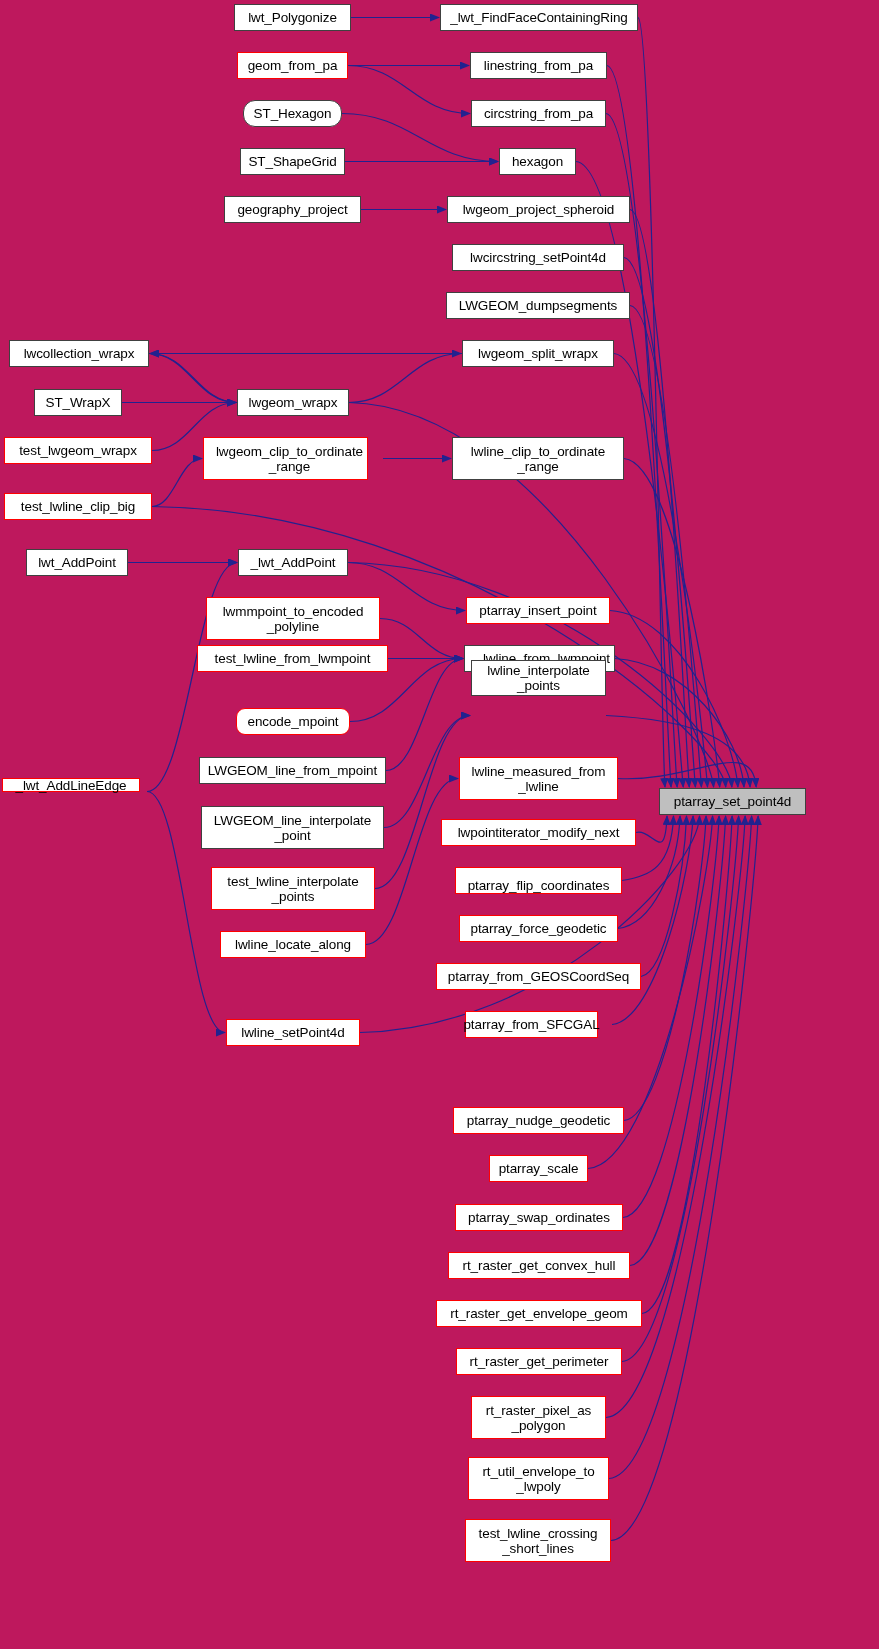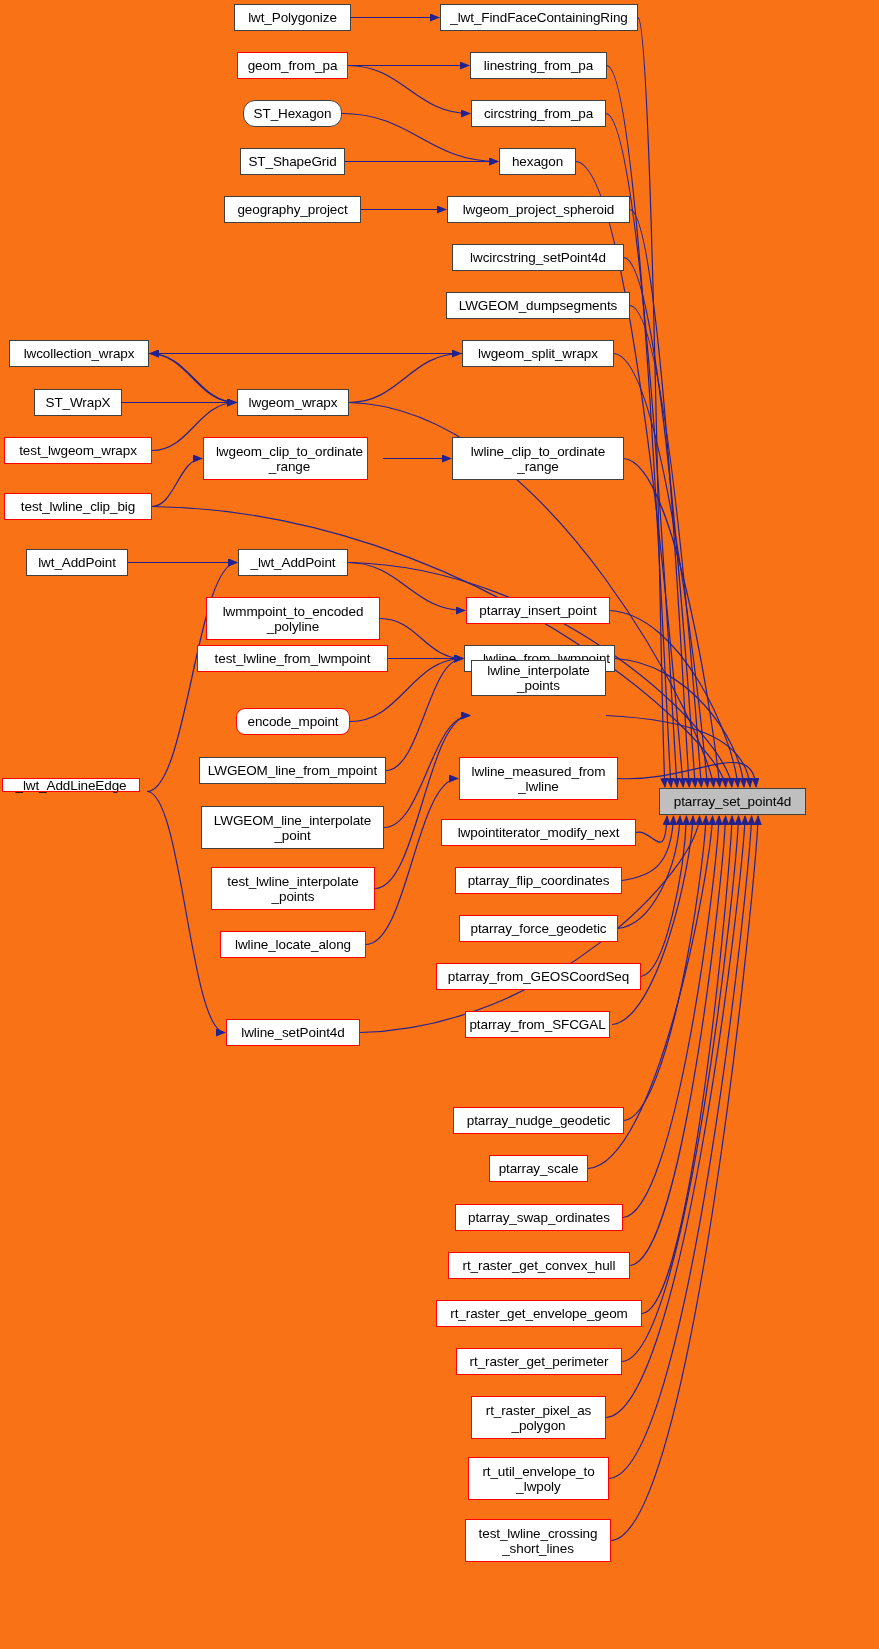--- a/index.html
+++ b/index.html
@@ -5,21 +5,21 @@
 <style>
   html, body {
     margin: 0;
     padding: 0;
     background: #ffffff;
   }
   #graph {
     position: relative;
     width: 879px;
     height: 1649px;
-    background: #f97316;
+    background: #be185d;
     font-family: "Liberation Sans", sans-serif;
     overflow: hidden;
   }
   #edges {
     position: absolute;
     left: 0;
     top: 0;
     width: 879px;
     height: 1649px;
     pointer-events: none;
@@ -155,26 +155,26 @@
       <div class="node" style="left: 471px; top: 660px; width: 135px; height: 36px;"><span class="node-label">lwline_interpolate
 _points</span></div>
       <div class="node" style="left: 199px; top: 757px; width: 187px; height: 27px;"><span class="node-label">LWGEOM_line_from_mpoint</span></div>
       <div class="node red" style="left: 459px; top: 757px; width: 159px; height: 43px;"><span class="node-label">lwline_measured_from
 _lwline</span></div>
       <div class="node" style="left: 201px; top: 806px; width: 183px; height: 43px;"><span class="node-label">LWGEOM_line_interpolate
 _point</span></div>
       <div class="node red" style="left: 441px; top: 819px; width: 195px; height: 27px;"><span class="node-label">lwpointiterator_modify_next</span></div>
       <div class="node red" style="left: 211px; top: 867px; width: 164px; height: 43px;"><span class="node-label">test_lwline_interpolate
 _points</span></div>
-      <div class="node red" style="left: 455px; top: 867px; width: 167px; height: 27px;"><span class="node-label">ptarray_flip_coordinates</span></div>
+      <div class="node red" style="left: 455px; top: 867px; width: 167px; height: 27px; align-items: flex-end;"><span class="node-label">ptarray_flip_coordinates</span></div>
       <div class="node red" style="left: 220px; top: 931px; width: 146px; height: 27px;"><span class="node-label">lwline_locate_along</span></div>
       <div class="node red" style="left: 459px; top: 915px; width: 159px; height: 27px;"><span class="node-label">ptarray_force_geodetic</span></div>
       <div class="node red" style="left: 436px; top: 963px; width: 205px; height: 27px;"><span class="node-label">ptarray_from_GEOSCoordSeq</span></div>
       <div class="node red" style="left: 226px; top: 1019px; width: 134px; height: 27px;"><span class="node-label">lwline_setPoint4d</span></div>
-      <div class="node red" style="left: 465px; top: 1011px; width: 145px; height: 27px; align-items: center;"><span class="node-label">ptarray_from_SFCGAL</span></div>
+      <div class="node red" style="left: 465px; top: 1011px; width: 133px; height: 27px; align-items: center;"><span class="node-label">ptarray_from_SFCGAL</span></div>
       <div class="node red" style="left: 453px; top: 1107px; width: 171px; height: 27px;"><span class="node-label">ptarray_nudge_geodetic</span></div>
       <div class="node red" style="left: 489px; top: 1155px; width: 99px; height: 27px;"><span class="node-label">ptarray_scale</span></div>
       <div class="node red" style="left: 455px; top: 1204px; width: 168px; height: 27px;"><span class="node-label">ptarray_swap_ordinates</span></div>
       <div class="node red" style="left: 448px; top: 1252px; width: 182px; height: 27px;"><span class="node-label">rt_raster_get_convex_hull</span></div>
       <div class="node red" style="left: 436px; top: 1300px; width: 206px; height: 27px;"><span class="node-label">rt_raster_get_envelope_geom</span></div>
       <div class="node red" style="left: 456px; top: 1348px; width: 166px; height: 27px;"><span class="node-label">rt_raster_get_perimeter</span></div>
       <div class="node red" style="left: 471px; top: 1396px; width: 135px; height: 43px;"><span class="node-label">rt_raster_pixel_as
 _polygon</span></div>
       <div class="node red" style="left: 468px; top: 1457px; width: 141px; height: 43px;"><span class="node-label">rt_util_envelope_to
 _lwpoly</span></div>

